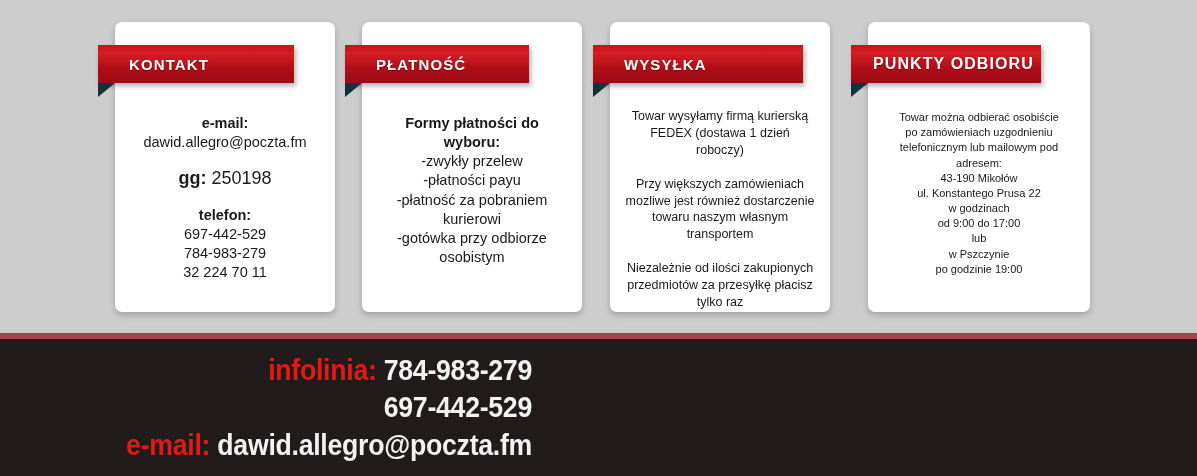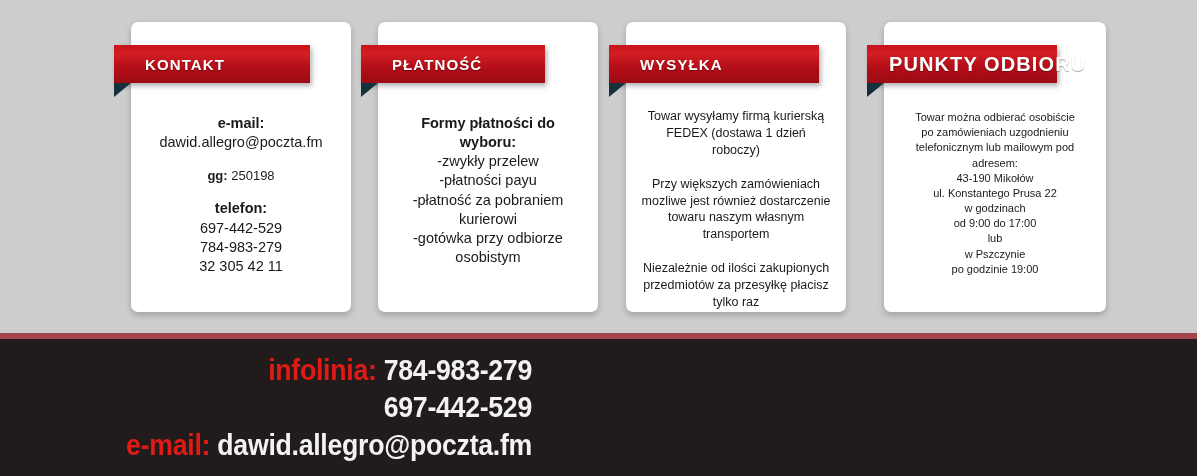--- a/index.html
+++ b/index.html
@@ -21,21 +21,20 @@
   }
 
   .card {
     position: absolute;
     top: 22px;
     width: 220px;
     height: 290px;
     background: #ffffff;
     border-radius: 7px;
     box-shadow: 0 3px 6px rgba(0,0,0,0.22);
-    margin-left: 16px;
   }
   .card.c0 { left: 115px; }
   .card.c1 { left: 362px; }
   .card.c2 { left: 610px; }
   .card.c3 { left: 868px; width: 222px; }
 
   
   .ribbon-wrap {
     position: absolute;
     left: -17px;
@@ -58,21 +57,21 @@
   }
   .ribbon-label {
     color: #ffffff;
     font-size: 15px;
     font-weight: bold;
     letter-spacing: 1.1px;
     padding-left: 31px;
     white-space: nowrap;
     text-shadow: 0 1px 1px rgba(0,0,0,0.35);
   }
-  .card.c3 .ribbon-label { padding-left: 22px; font-size: 20px; }
+  .card.c3 .ribbon-label { padding-left: 22px; font-size: 16px; }
   .ribbon-fold {
     position: absolute;
     left: 0;
     top: 38px;
     width: 0; height: 0;
     border-left: 17px solid #15323c;
     border-bottom: 14px solid transparent;
   }
 
   
@@ -88,21 +87,21 @@
   .card.c2 .card-body { top: 86px; font-size: 12.5px; }
   .card.c3 .card-body { top: 88px; font-size: 12.5px; }
 
   .tline { font-size: 14.5px; line-height: 1.32; color: #1a1a1a; }
   .tline.bold { font-weight: bold; }
   .tline.gap { margin-top: 15px; }
   .card.c2 .tline { font-size: 12.5px; line-height: 1.35; }
   .card.c3 .tline { font-size: 11px; line-height: 1.38; }
   .card.c2 .tline.gap { margin-top: 17px; }
 
-  .kv { font-size: 13px; line-height: 1.32; }
+  .kv { font-size: 18px; line-height: 1.32; }
   .kv b { font-weight: bold; }
 
   
   .footer-rule {
     position: absolute;
     left: 0; right: 0;
     top: 333px;
     height: 6px;
     background: #a5444c;
   }
@@ -153,21 +152,21 @@
       <div class="card-body">
         <div class="tline bold">e-mail:</div>
         <div class="tline">dawid.allegro@poczta.fm</div>
         <div class="kv gap" style="margin-top:15px;">
           <b>gg:</b>
           <span>250198</span>
         </div>
         <div class="tline bold gap">telefon:</div>
         <div class="tline">697-442-529</div>
         <div class="tline">784-983-279</div>
-        <div class="tline">32 305 42 11</div>
+        <div class="tline">32 224 70 11</div>
       </div>
     </div>
 
     <div class="card c1">
       <div class="ribbon-wrap">
         <div class="ribbon">
           <span class="ribbon-label">PŁATNOŚĆ</span>
         </div>
         <div class="ribbon-fold"></div>
       </div>

